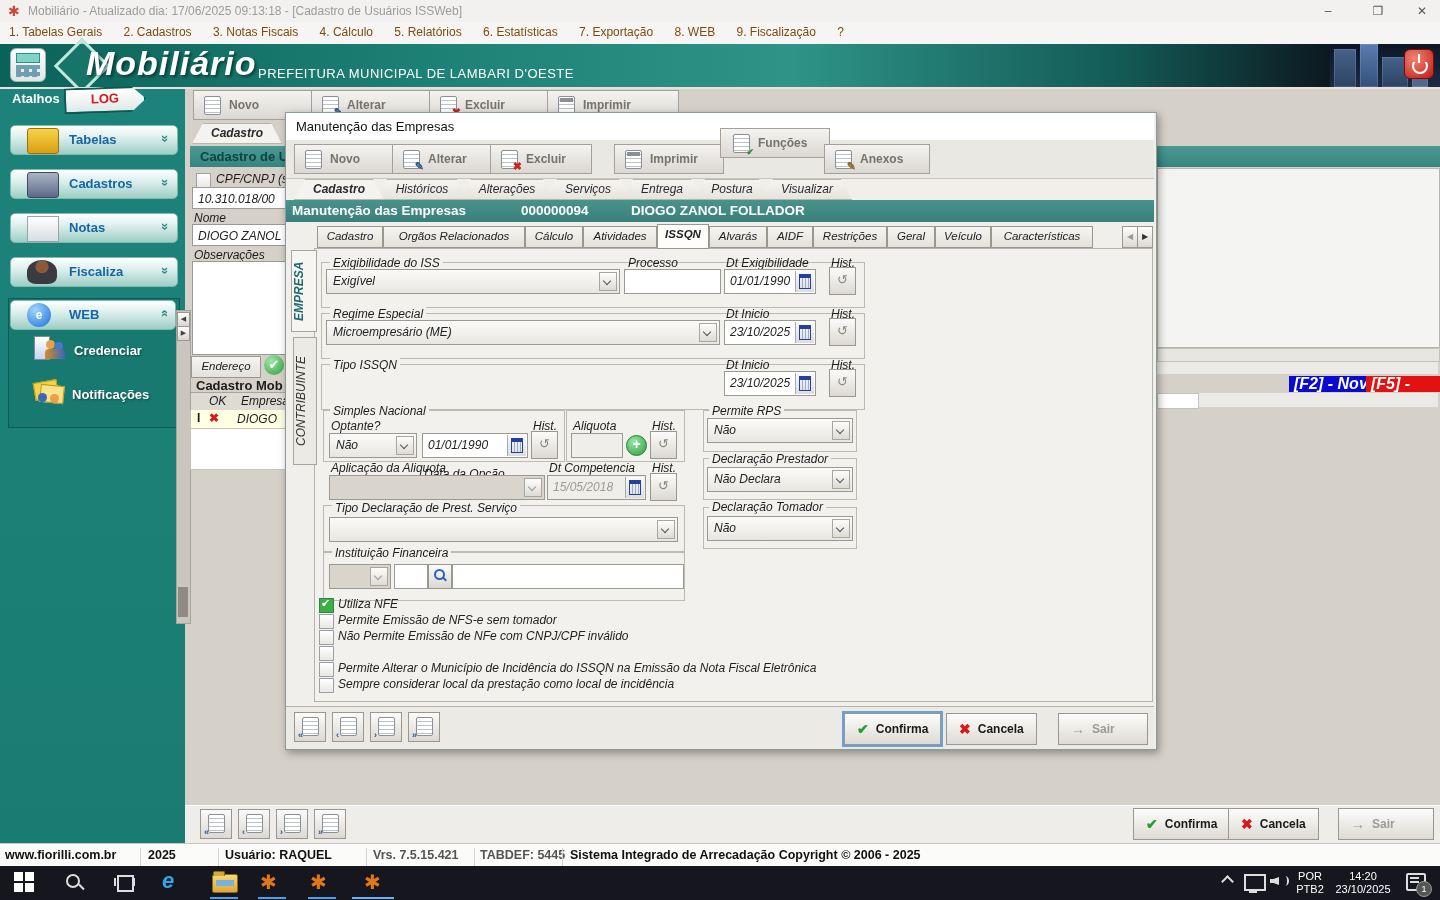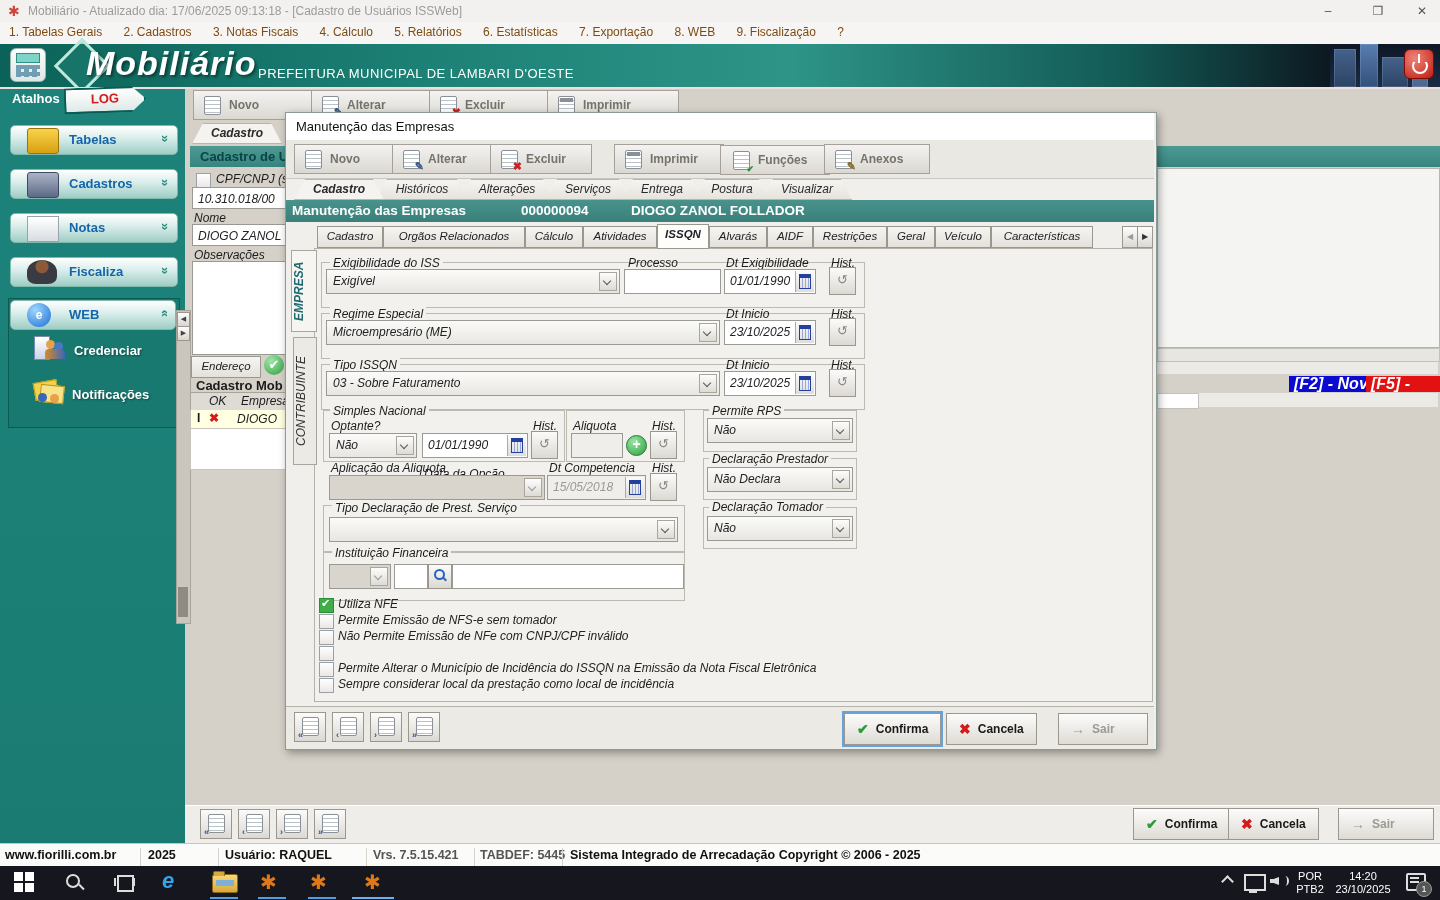--- a/index.html
+++ b/index.html
@@ -312,21 +312,21 @@
         <span>Alterar</span>
     </div>
     <div class="tbbtn" style="left:204px;top:31px;width:80px;">
       <span class="docico i-del"></span>
         <span>Excluir</span>
     </div>
     <div class="tbbtn" style="left:328px;top:31px;width:88px;">
       <span class="docico i-print"></span>
         <span>Imprimir</span>
     </div>
-    <div class="tbbtn" style="left:434px;top:32px;width:86px;padding-left:12px;">
+    <div class="tbbtn" style="left:434px;top:15px;width:86px;padding-left:12px;">
       <span class="docico i-func"></span>
         <span>Funções</span>
     </div>
     <div class="tbbtn" style="left:538px;top:31px;width:84px;">
       <span class="docico i-anx"></span>
         <span>Anexos</span>
     </div>
 
     <div class="stab active" style="left:8px;top:66px;width:90px;"><span>Cadastro</span></div>
     <div class="stab" style="left:90px;top:66px;width:92px;"><span>Históricos</span></div>
@@ -385,24 +385,20 @@
     <span class="lbl" style="left:440px;top:194px;">Dt Inicio</span>
     <div class="tfield" style="left:438px;top:207px;width:90px;height:23px;">
       <span class="cval">23/10/2025</span>
       <span class="calbtn"></span>
     </div>
     <span class="lbl" style="left:545px;top:194px;">Hist.</span>
     <div class="histbtn" style="left:543px;top:205px;"><span>↺</span></div>
 
     <div class="grp" style="left:35px;top:251px;width:542px;height:44px;"></div>
     <span class="lbl glabel2" style="left:44px;top:245px;">Tipo ISSQN</span>
-    <div class="combo" style="left:40px;top:258px;width:392px;height:23px;">
-      <span class="cval">03 - Sobre Faturamento</span>
-      <span class="chev"></span>
-    </div>
     <span class="lbl" style="left:440px;top:245px;">Dt Inicio</span>
     <div class="tfield" style="left:438px;top:258px;width:90px;height:23px;">
       <span class="cval">23/10/2025</span>
       <span class="calbtn"></span>
     </div>
     <span class="lbl" style="left:545px;top:245px;">Hist.</span>
     <div class="histbtn" style="left:543px;top:256px;"><span>↺</span></div>
 
     <div class="grp" style="left:37px;top:297px;width:240px;height:50px;"></div>
     <span class="lbl glabel2" style="left:44px;top:291px;">Simples Nacional</span>

